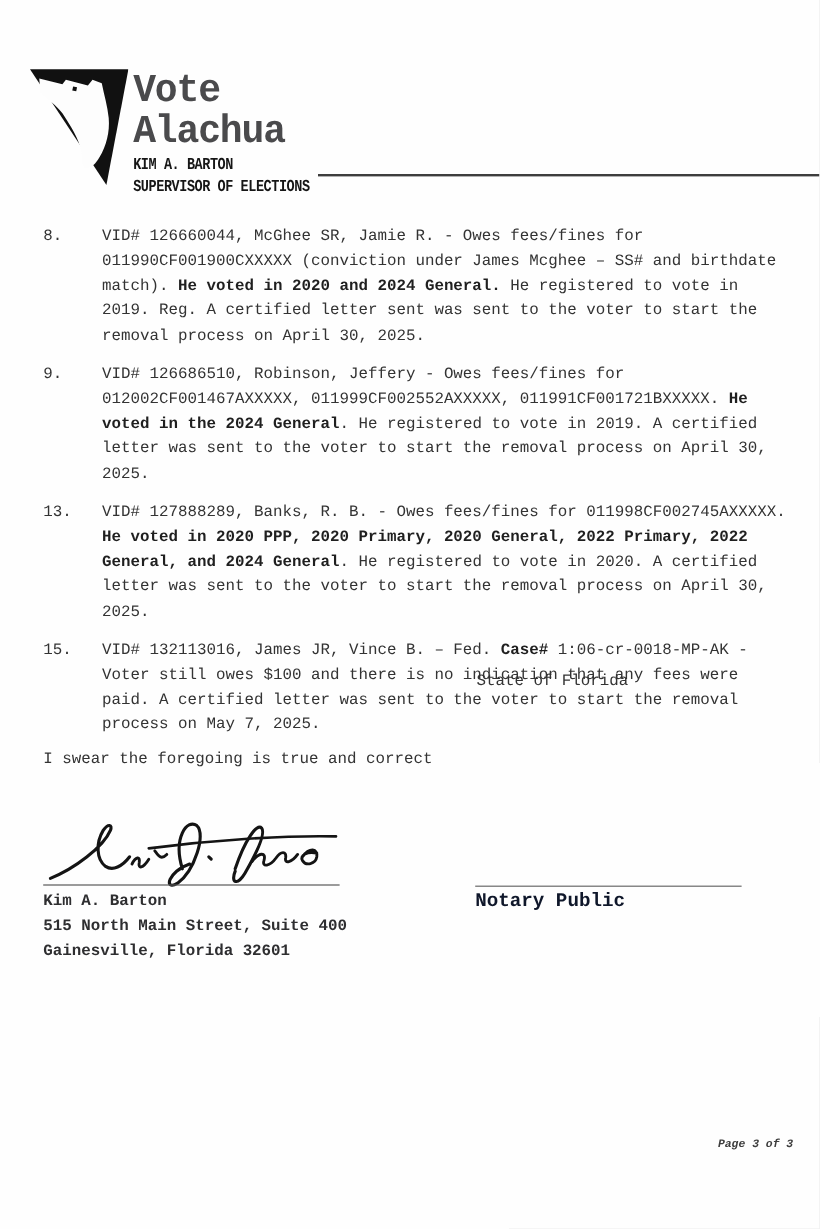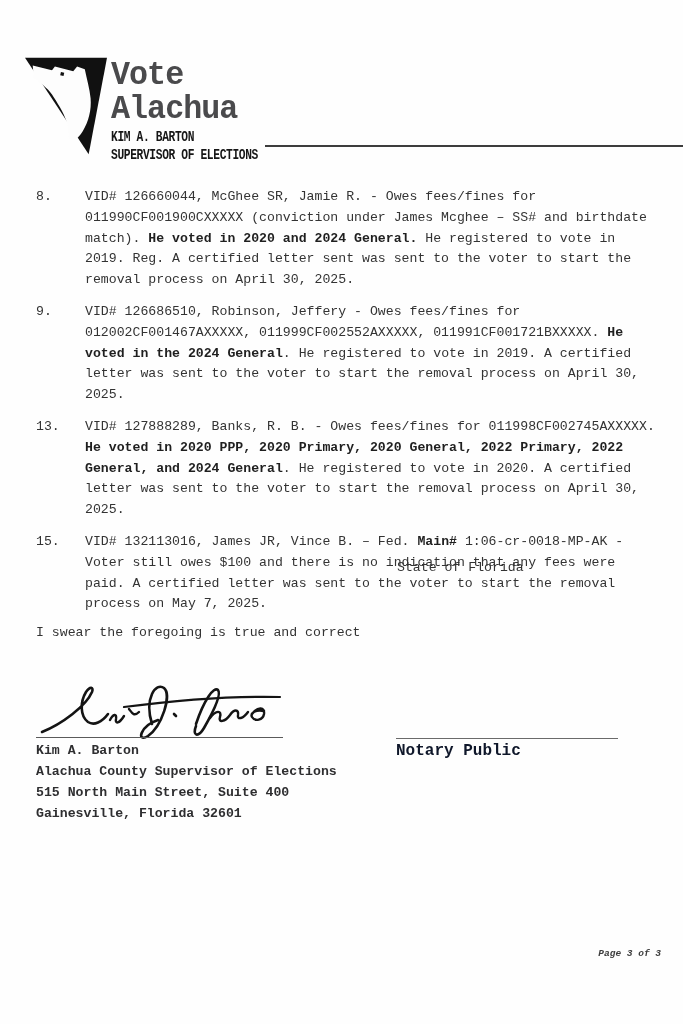--- a/index.html
+++ b/index.html
@@ -77,21 +77,21 @@
       <div class="list-item">
         <div class="item-number">9.</div>
         <div class="item-text"><span>VID# 126686510, Robinson, Jeffery - Owes fees/fines for 012002CF001467AXXXXX, 011999CF002552AXXXXX, 011991CF001721BXXXXX. </span><span class="b">He voted in the 2024 General</span><span>. He registered to vote in 2019. A certified letter was sent to the voter to start the removal process on April 30, 2025.</span></div>
       </div>
       <div class="list-item">
         <div class="item-number">13.</div>
         <div class="item-text"><span>VID# 127888289, Banks, R. B. - Owes fees/fines for 011998CF002745AXXXXX. </span><span class="b">He voted in 2020 PPP, 2020 Primary, 2020 General, 2022 Primary, 2022 General, and 2024 General</span><span>.  He registered to vote in 2020. A certified letter was sent to the voter to start the removal process on April 30, 2025.</span></div>
       </div>
       <div class="list-item">
         <div class="item-number">15.</div>
-        <div class="item-text"><span>VID# 132113016, James JR, Vince B. – Fed. </span><span class="b">Main#</span><span> 1:06-cr-0018-MP-AK - Voter still owes $100 and there is no indication that any fees were paid. A certified letter was sent to the voter to start the removal process on May 7, 2025.</span></div>
+        <div class="item-text"><span>VID# 132113016, James JR, Vince B. – Fed. </span><span class="b">Case#</span><span> 1:06-cr-0018-MP-AK - Voter still owes $100 and there is no indication that any fees were paid. A certified letter was sent to the voter to start the removal process on May 7, 2025.</span></div>
       </div>
     </div>
 
   <div class="state-line">State of Florida</div>
   <div class="swear-line">I swear the foregoing is true and correct</div>
 
   <svg class="signature-svg" viewBox="0 0 268 62" xmlns="http://www.w3.org/2000/svg" fill="none" stroke="#141414" stroke-linecap="round" stroke-linejoin="round">
 
     <path stroke-width="2.6" d="M14,52 C34,44 58,26 64,12 C66,7 62,6 58,12 C52,22 52,36 60,42 C66,46 74,42 80,34"></path>
 
@@ -105,21 +105,20 @@
 
     <path stroke-width="2.4" d="M224,34 c6,-8 13,-7 12,0 c-1,6 -9,8 -12,3 c-2,-4 4,-8 12,-6"></path>
 
     <path stroke-width="2.2" d="M96,27 C150,20 210,16 252,17"></path>
   </svg>
   <div class="sig-line"></div>
   <div class="notary-line"></div>
 
   <div class="sig-block">
     <div>Kim A. Barton</div>
-    <div>Alachua County Supervisor of Elections</div>
     <div>515 North Main Street, Suite 400</div>
     <div>Gainesville, Florida 32601</div>
   </div>
   <div class="notary-label">Notary Public</div>
 
   <div class="page-footer">Page 3 of 3</div>
 
 </div>
 
 </body></html>

